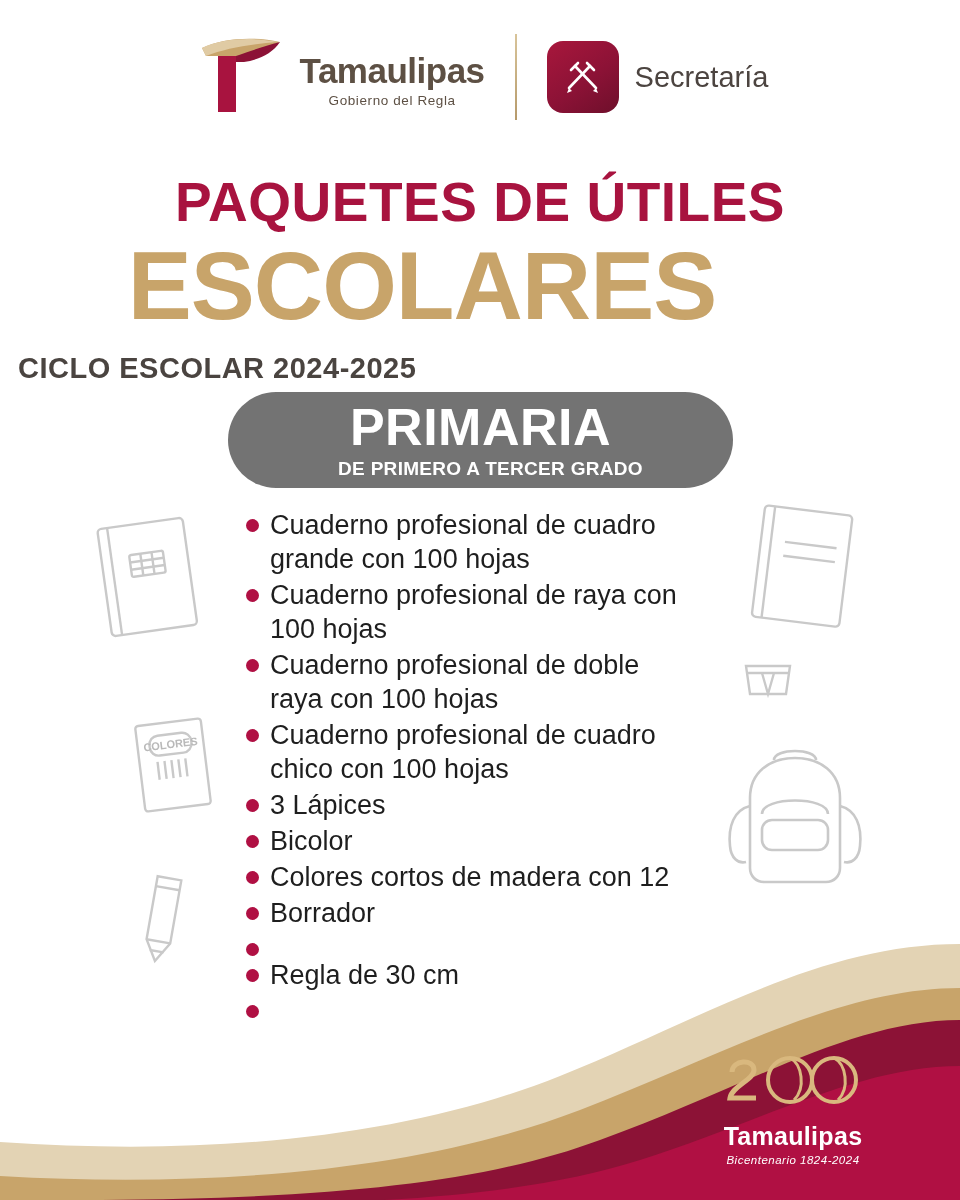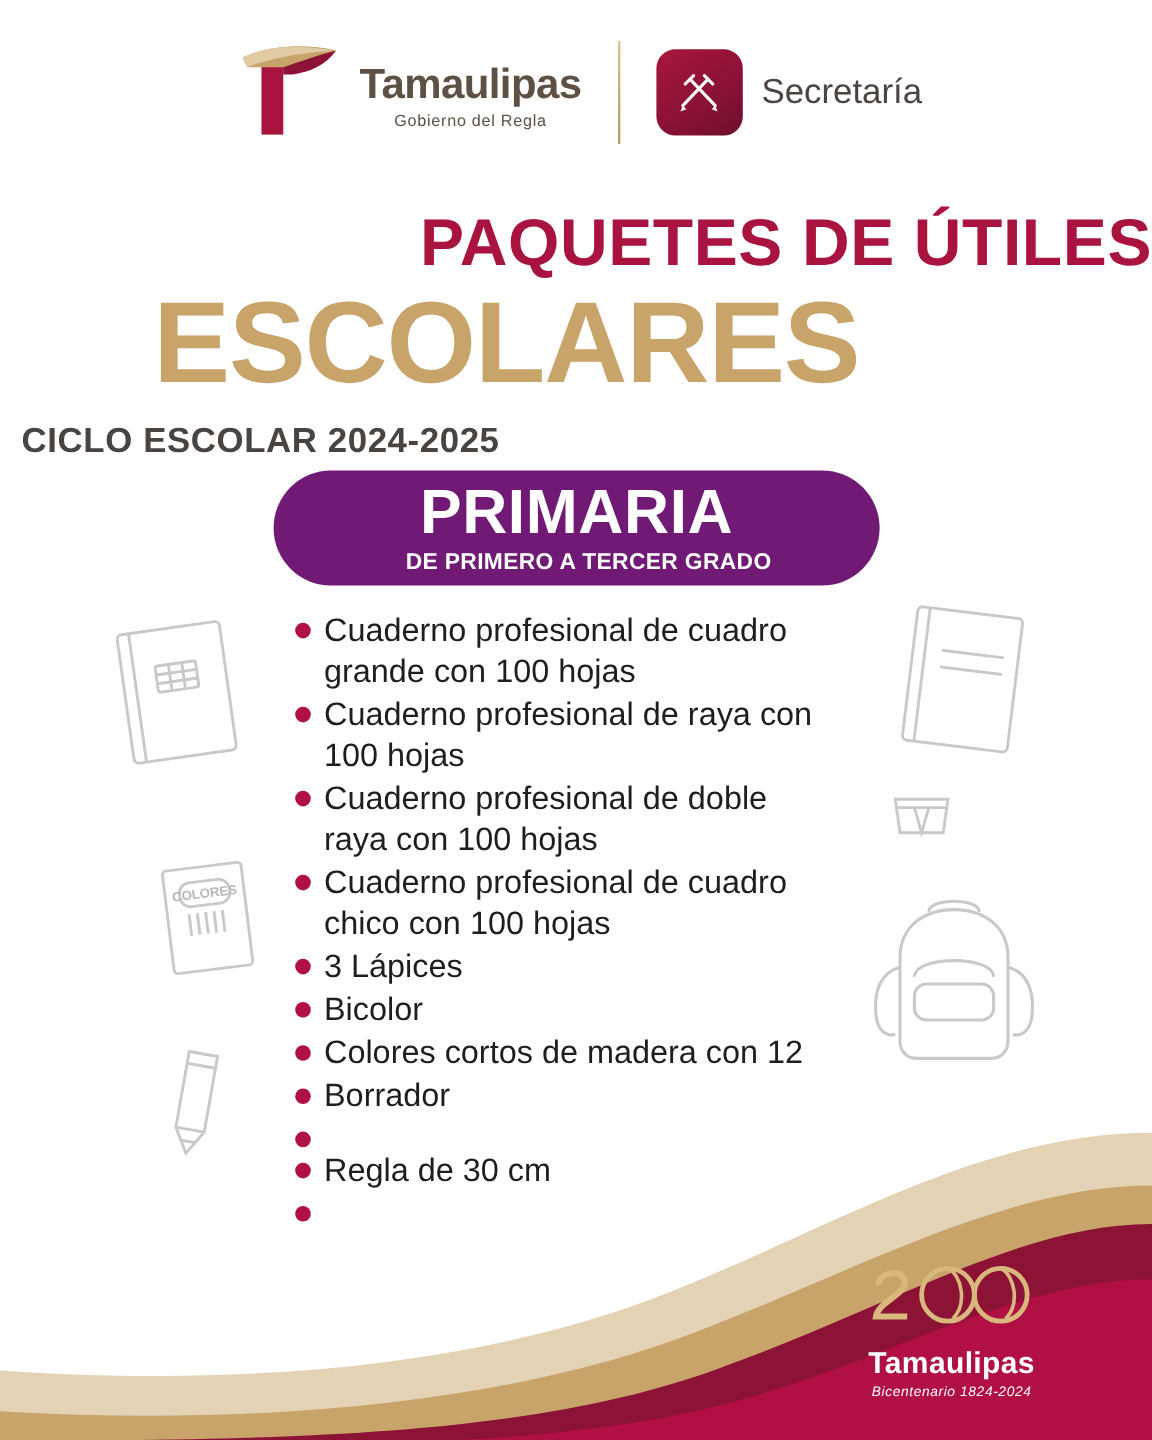--- a/index.html
+++ b/index.html
@@ -70,21 +70,21 @@
     font-size: 29px;
     color: #4c4440;
     line-height: 1.12;
     font-weight: 400;
   }
 
   
   .t1 {
     position: absolute;
     top: 170px; left: 0; width: 960px;
-    text-align: right;
+    text-align: center;
     font-size: 55px;
     font-weight: bold;
     color: #a8133f;
     letter-spacing: 0.5px;
     font-stretch: condensed;
   }
   .t2 {
     position: absolute;
     top: 238px; left: 0; width: 844px;
     text-align: center;
@@ -102,21 +102,21 @@
     font-weight: bold;
     color: #4a4440;
     letter-spacing: 0.5px;
   }
 
   
   .pill {
     position: absolute;
     top: 392px; left: 228px;
     width: 505px; height: 96px;
-    background: #701a75;
+    background: #737373;
     border-radius: 48px;
     display: flex;
     flex-direction: column;
     align-items: center;
     justify-content: center;
   }
   .pill-main {
     font-size: 52px;
     font-weight: bold;
     color: #ffffff;

